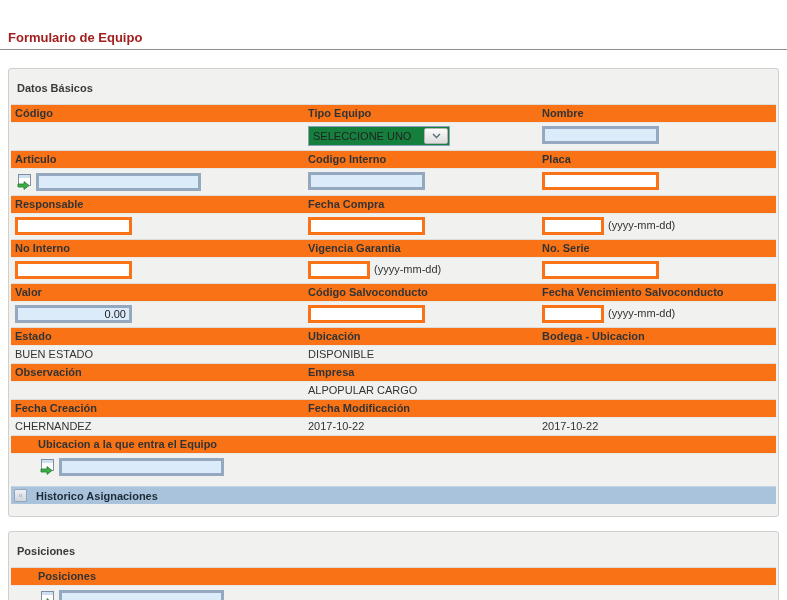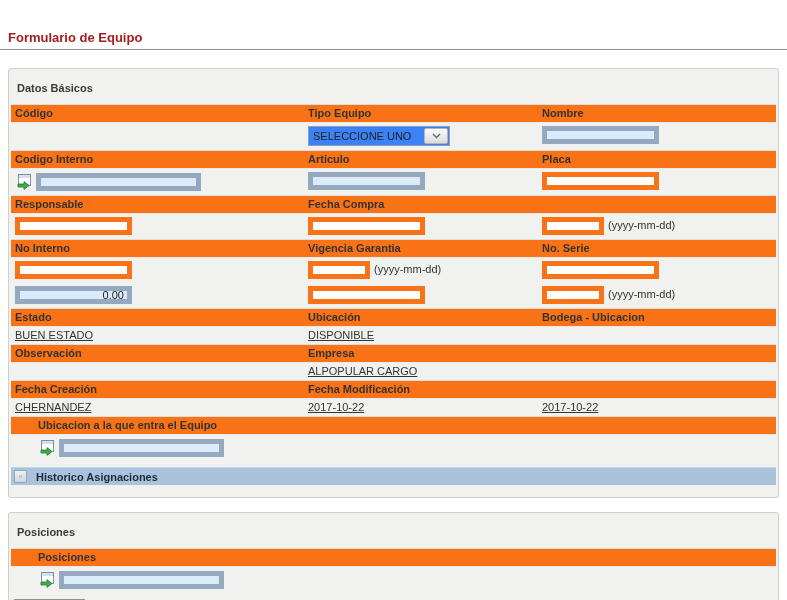--- a/index.html
+++ b/index.html
@@ -40,48 +40,48 @@
     background: #f97316;
     border-top: 1px solid #dcdcda;
     border-bottom: 1px solid #e9e9e7;
   }
   .frow.hdr .cell {
     padding: 2px 4px 2px 4px;
     font-weight: bold;
     min-height: 17px;
   }
   .frow.val .cell { padding: 3px 4px 4px 4px; min-height: 25px; }
-  .frow.val.textrow .cell { padding: 2px 4px; min-height: 17px; text-decoration: underline; }
+  .frow.val.textrow .cell { padding: 2px 4px; min-height: 17px; }
   .cell { overflow: hidden; white-space: nowrap; }
   .cell.withicon { display: flex; align-items: center; gap: 2px; padding-top: 4px; }
 
   input.txt {
     height: 18px;
     width: 117px;
-    border: 5px solid #f97316;
+    border: 3px solid #f97316;
     background: #fff;
     font-family: "Liberation Sans", sans-serif;
     font-size: 11px;
     color: #222;
     padding: 0 3px;
     vertical-align: middle;
   }
   input.blue { background: #dcebfa; border-color: #94a9c0; }
   input.date { width: 62px; }
   input.wide { width: 165px; }
   input.num { text-align: right; }
   .hint { margin-left: 4px; color: #333; }
 
   .select {
     display: inline-flex;
     align-items: stretch;
     width: 142px;
     height: 20px;
     border: 1px solid #8ba0b8;
-    background: #3b82f6;
+    background: #15803d;
   }
   .select-value { flex: 1; padding: 3px 0 0 4px; color: #222; overflow: hidden; }
   .select-btn {
     width: 24px;
     margin: 1px;
     background: linear-gradient(#fbfbfb, #dcdcdc);
     border: 1px solid #b4b4b4;
     border-radius: 2px;
     display: flex;
     align-items: center;
@@ -160,22 +160,22 @@
             </svg>
         </span>
       </div>
     </div>
     <div class="cell">
       <input class="txt blue" type="text" style="">
     </div>
   </div>
 
   <div class="frow hdr">
+    <div class="cell">Articulo</div>
     <div class="cell">Codigo Interno</div>
-    <div class="cell">Articulo</div>
     <div class="cell">Placa</div>
   </div>
 
   <div class="frow val">
     <div class="cell withicon">
       <button class="lookup-btn">
         <svg width="17" height="17" viewBox="0 0 17 17">
           <rect x="2.5" y="1.5" width="12" height="11" fill="#ffffff" stroke="#7d8fa1"></rect>
           <rect x="3" y="2" width="11" height="3" fill="#cfe0f0"></rect>
           <path d="M2 11 h6 v-2.4 l5 3.9 -5 3.9 V14 H2 z" fill="#3fae49" stroke="#1d7c2b" stroke-width="0.8"></path>
@@ -219,20 +219,25 @@
       <input class="txt" type="text" style="">
     </div>
     <div class="cell">
       <input class="txt date" type="text" style=""><span class="hint">(yyyy-mm-dd)</span>
     </div>
     <div class="cell">
       <input class="txt" type="text" style="">
     </div>
   </div>
 
+  <div class="frow hdr">
+    <div class="cell">Valor</div>
+    <div class="cell">Código Salvoconducto</div>
+    <div class="cell">Fecha Vencimiento Salvoconducto</div>
+  </div>
 
   <div class="frow val">
     <div class="cell">
       <input class="txt blue num" type="text" value="0.00" style="">
     </div>
     <div class="cell">
       <input class="txt" type="text" style="">
     </div>
     <div class="cell">
       <input class="txt date" type="text" style=""><span class="hint">(yyyy-mm-dd)</span>

